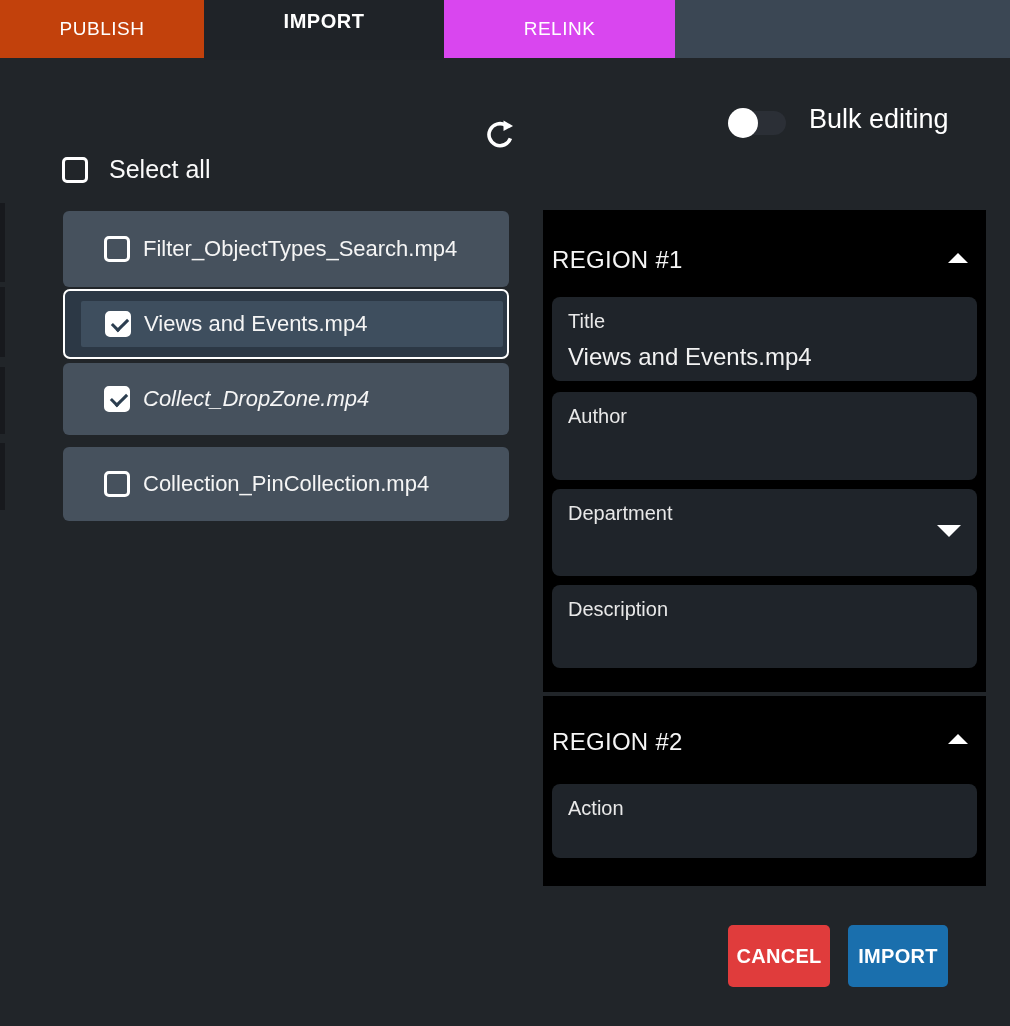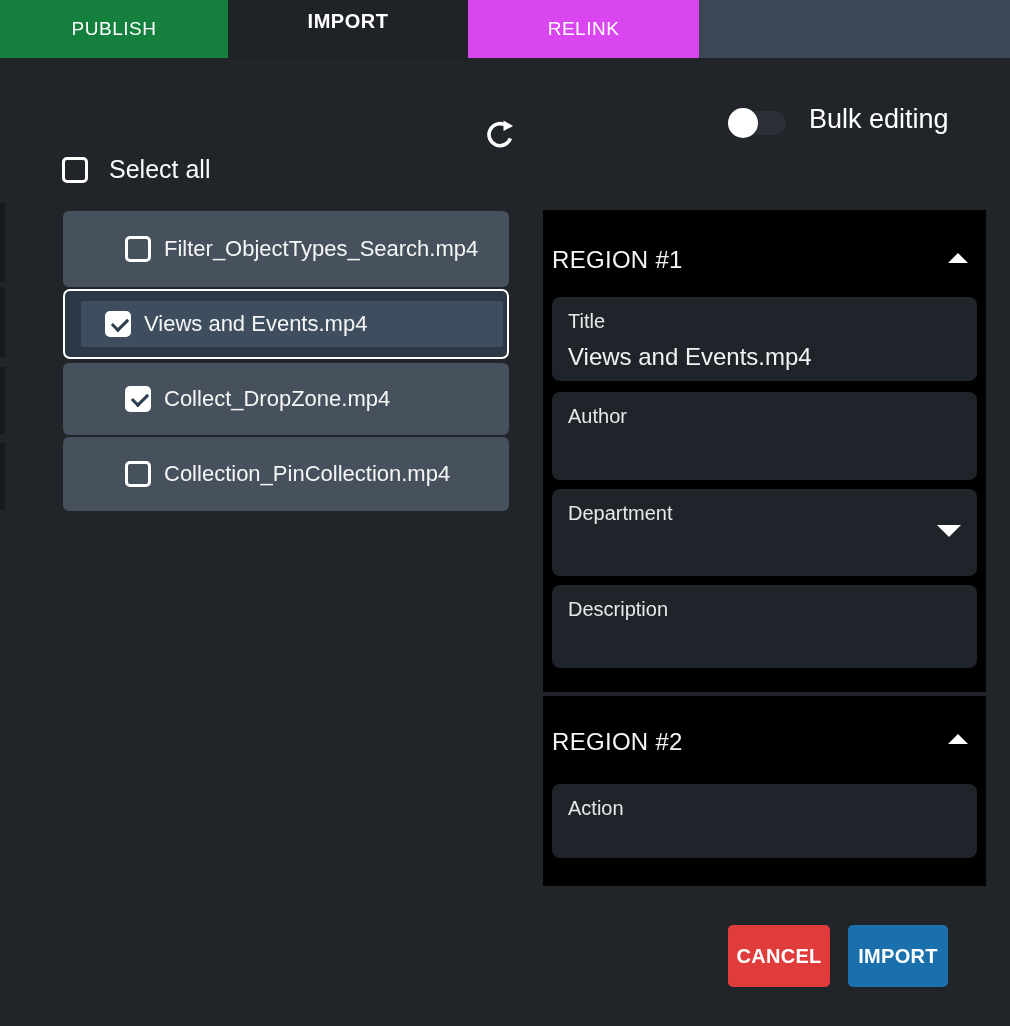--- a/index.html
+++ b/index.html
@@ -4,21 +4,21 @@
 <style>
   * { margin:0; padding:0; box-sizing:border-box; }
   html,body { width:1010px; height:1026px; overflow:hidden; }
   body { font-family:"Liberation Sans", sans-serif; background:#212529; color:#f5f5f5; }
   #app { position:relative; width:1010px; height:1026px; background:#212529; }
 
   
   .tabbar { position:absolute; left:0; top:0; width:1010px; height:58px; background:#3b4754; display:flex; }
   .tab { height:58px; display:flex; align-items:center; justify-content:center;
          font-size:19px; letter-spacing:.5px; color:#fff; cursor:pointer; }
-  .tab.publish { width:228px; background:#15803d; }
+  .tab.publish { width:204px; background:#c2410c; }
   .tab.import  { width:240px; background:#1f2328; height:60px; font-weight:700; font-size:20px;
                  align-items:flex-start; padding-top:10px; }
   .tab.relink  { width:231px; background:#d946ef; }
   .tab-fill { flex:1; background:#3b4754; }
 
   
   .cb { width:26px; height:26px; border:3px solid #fff; border-radius:5px; background:transparent;
         position:relative; flex:none; cursor:pointer; }
   .cb.checked { background:#fff; }
   .cb.checked::after { content:""; position:absolute; left:4px; top:4px; width:13px; height:7px;
@@ -35,24 +35,24 @@
   .toggle .knob { position:absolute; left:0px; top:-3px; width:30px; height:30px; border-radius:50%;
                   background:#fff; }
   .bulk .lbl { font-size:27px; color:#fff; }
 
   
   .notch { position:absolute; left:0; width:5px; background:#17191d; }
 
   
   .file-list { position:absolute; left:63px; top:211px; width:446px; }
   .file-item { width:446px; border-radius:6px; background:#46515d; display:flex; align-items:center;
-               gap:13px; padding-left:62px; cursor:pointer; }
+               gap:13px; padding-left:41px; cursor:pointer; }
   .file-item:nth-child(1){ height:76px; margin-bottom:2px; }
   .file-item:nth-child(2){ height:70px; margin-bottom:4px; }
-  .file-item:nth-child(3){ height:72px; margin-bottom:2px; }
+  .file-item:nth-child(3){ height:72px; margin-bottom:12px;font-style:italic; }
   .file-item:nth-child(4){ height:74px; }
   .file-item .name { font-size:22px; color:#f5f5f5; white-space:nowrap; }
   .file-item.selected { background:#2c3845; border:2px solid #fff; border-radius:7px;
                         padding:10px 4px 10px 16px; gap:0; }
   .file-item.selected .inner { background:#3e4e5e; height:46px; width:100%; display:flex;
                                align-items:center; gap:13px; padding-left:24px; border-radius:2px; }
 
   
   .panel { position:absolute; left:543px; width:443px; background:#000; }
   .panel.p1 { top:210px; height:482px; }

